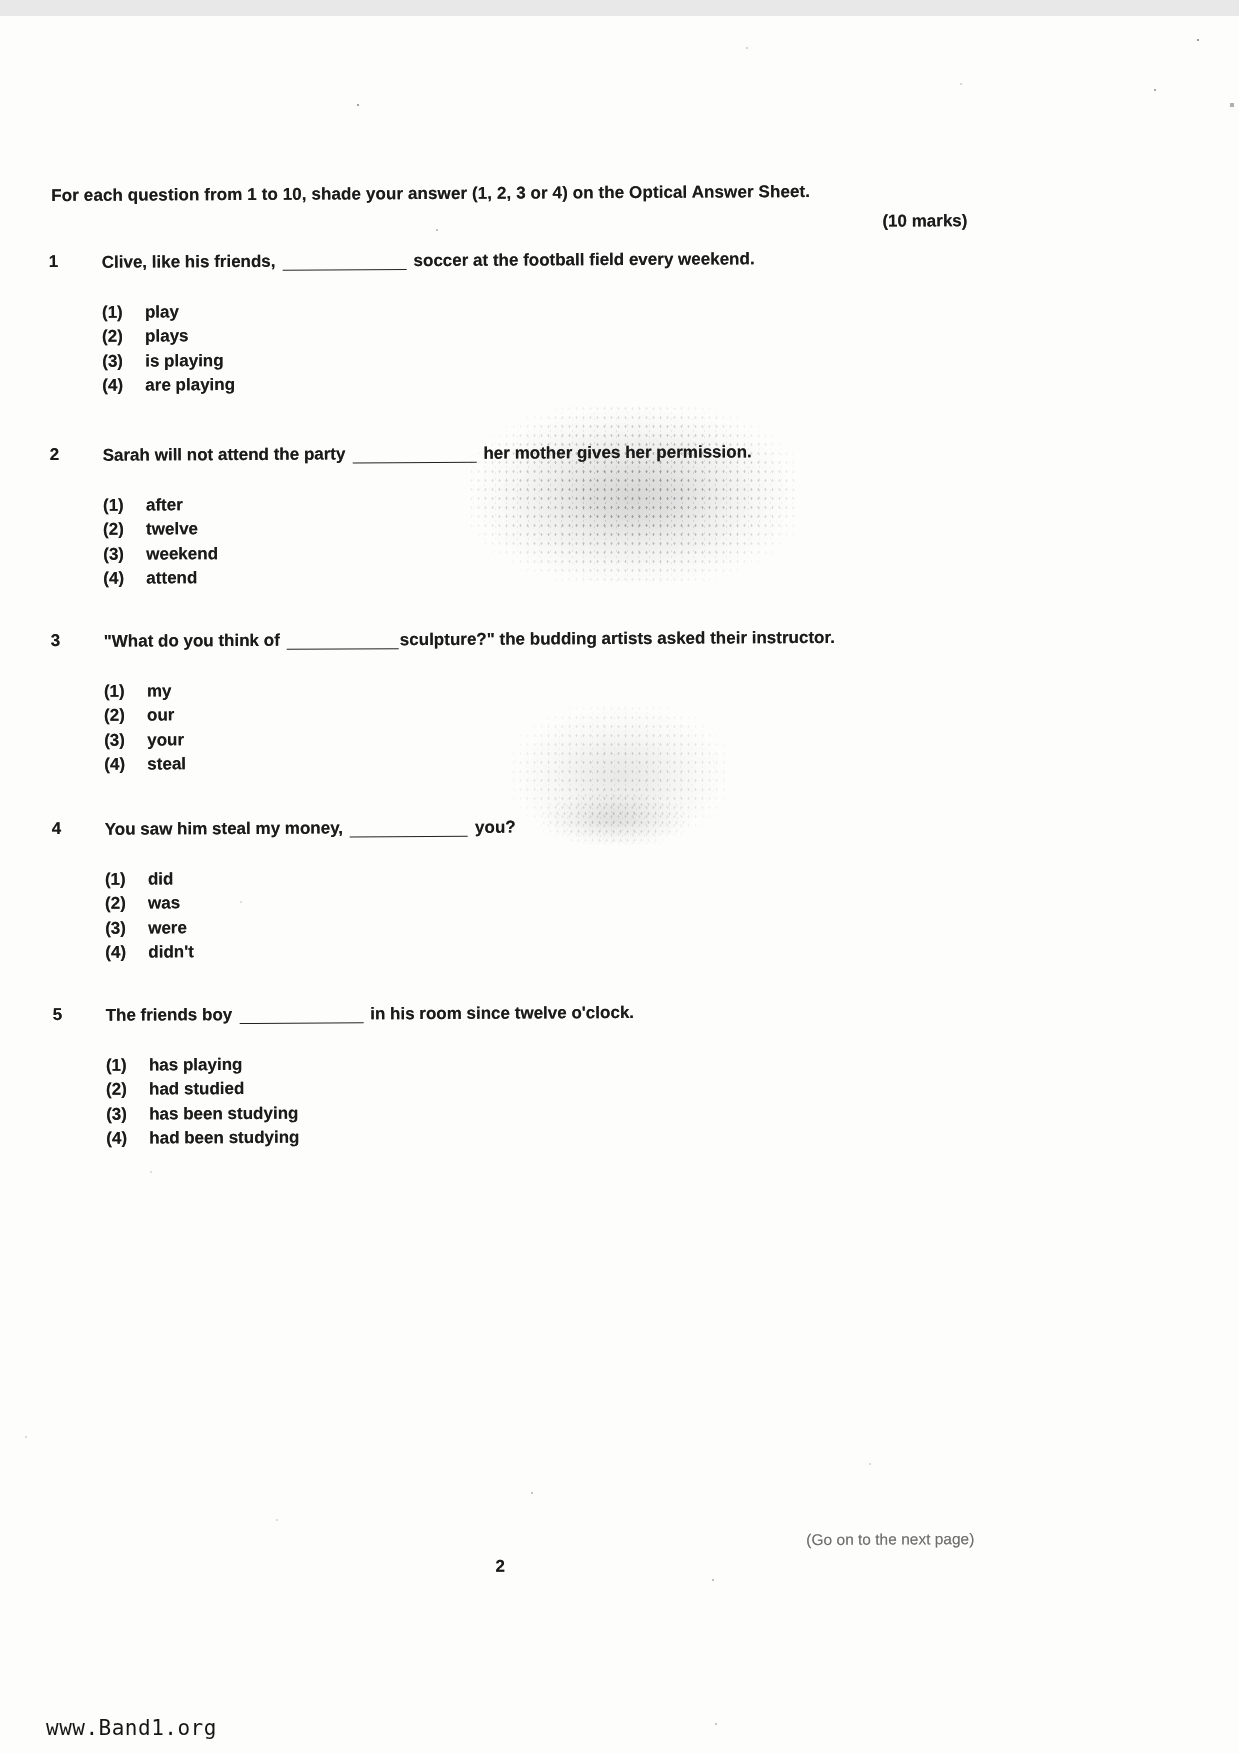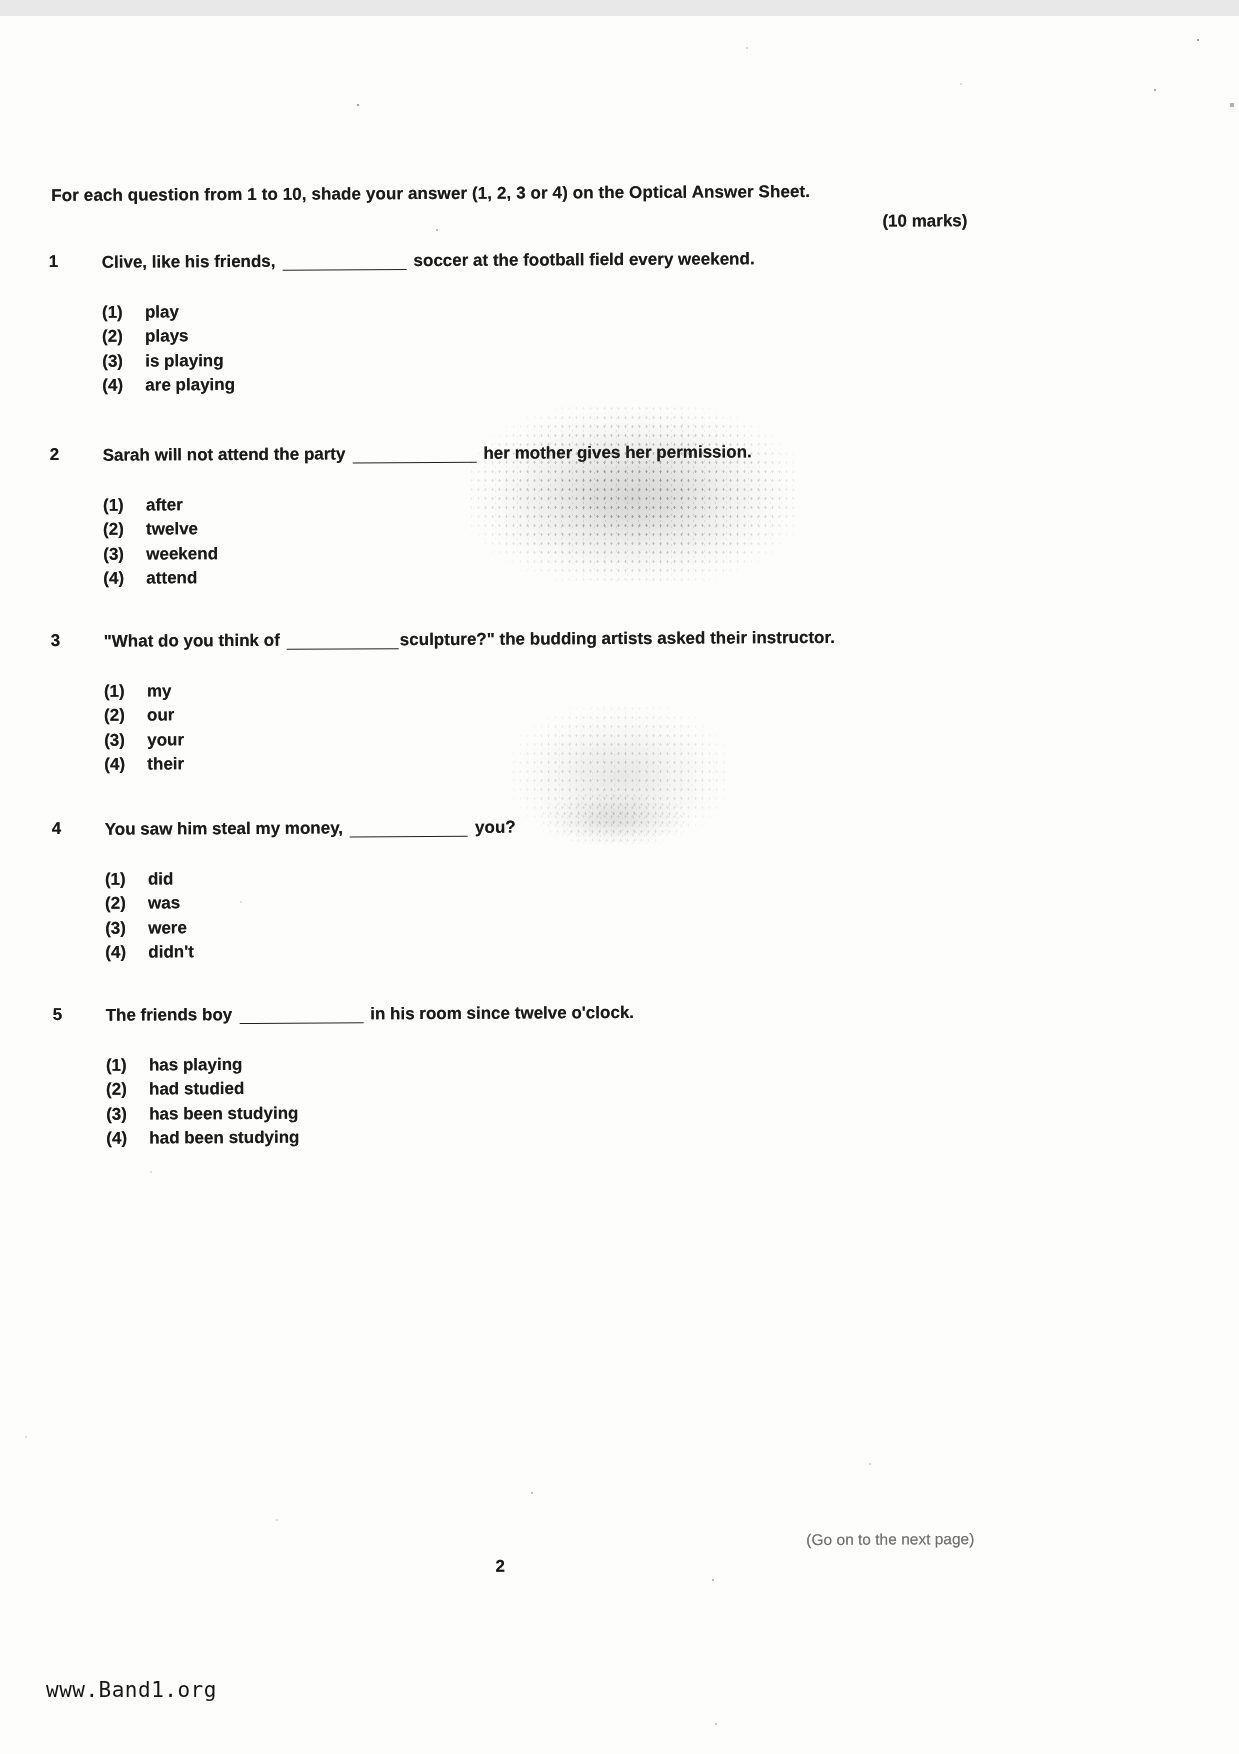--- a/index.html
+++ b/index.html
@@ -44,21 +44,21 @@
   .option{display:flex;font-size:17px;font-weight:700;line-height:24.4px;}
   .opt-label{width:43px;flex:none;}
 
   .go-on{
     position:absolute;left:55px;top:1516px;width:916px;
     text-align:right;font-size:15.5px;color:#6f6f6f;font-weight:400;
     text-shadow:0 0 0.5px rgba(110,110,110,0.5);
   }
   .page-num{position:absolute;left:492px;top:1540px;font-size:17px;font-weight:700;}
   .watermark{
-    position:absolute;left:46px;top:1662px;
+    position:absolute;left:46px;top:1700px;
     font-family:"DejaVu Sans Mono","Liberation Mono",monospace;
     font-size:21px;color:#161616;letter-spacing:0.5px;
   }
 
   .bottom-strip{
     position:absolute;left:0;right:0;bottom:0;height:11px;
     background:
       repeating-linear-gradient(90deg,
         rgba(255,255,255,0.18) 0 6px, rgba(255,255,255,0) 6px 34px,
         rgba(255,255,255,0.28) 34px 38px, rgba(255,255,255,0) 38px 71px),
@@ -178,21 +178,21 @@
           <div class="option ink">
               <span class="opt-label">(2)</span>
               <span>our</span>
             </div>
           <div class="option ink">
               <span class="opt-label">(3)</span>
               <span>your</span>
             </div>
           <div class="option ink">
               <span class="opt-label">(4)</span>
-              <span>their</span>
+              <span>steal</span>
             </div>
         </div>
       </div>
     </div>
 
     <div class="question q4">
       <div class="q-num ink">4</div>
       <div class="q-body">
         <div class="q-text ink">
           <span>You saw him steal my money,</span><span class="blank w118"></span><span>you?</span>

